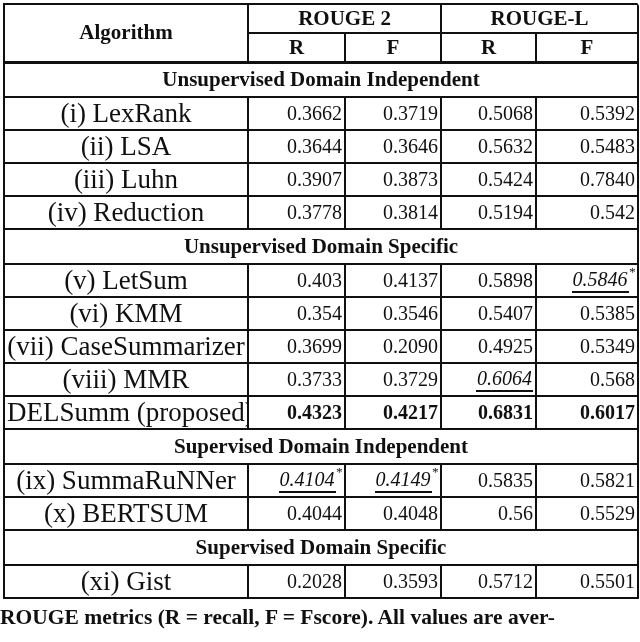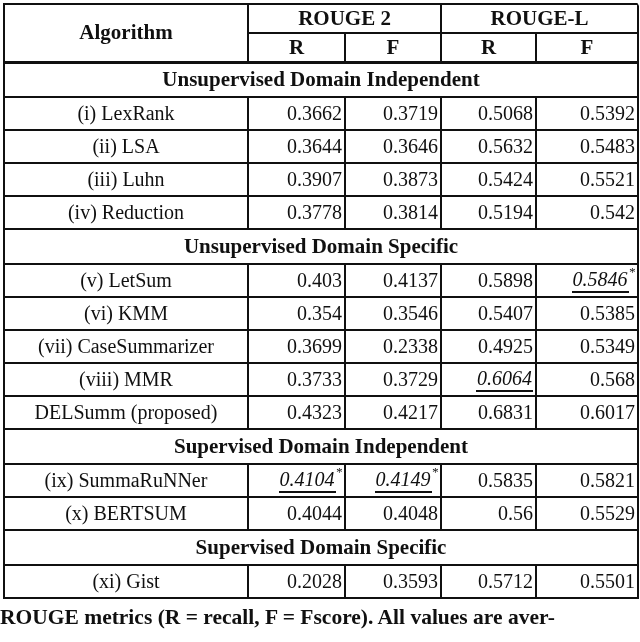--- a/index.html
+++ b/index.html
@@ -38,24 +38,24 @@
   thead tr { height: 29px; }
   thead th { font-size: 21px; font-weight: bold; }
   thead { border-bottom: 3px solid #101010; }
 
   tr.section-row { height: 35px; }
   td.section {
     font-size: 21px;
     font-weight: bold;
   }
   tr.data-row { height: 33px; }
-  td.alg { font-size: 20px; }
+  td.alg { font-size: 27px; }
   td.val { font-size: 20px; text-align: right; }
 
-  tr.best-row td.val { font-weight: normal; }
+  tr.best-row td.val { font-weight: bold; }
 
   .ul {
     display: inline-block;
     border-bottom: 2px solid #101010;
     padding: 0 1px 1px 1px;
     line-height: 22px;
   }
   .it { font-style: italic; }
   sup.star {
     font-size: 13px;
@@ -118,21 +118,21 @@
         <td class="val">0.3644</td>
         <td class="val">0.3646</td>
         <td class="val">0.5632</td>
         <td class="val">0.5483</td>
       </tr>
       <tr class="data-row">
         <td class="alg">(iii) Luhn</td>
         <td class="val">0.3907</td>
         <td class="val">0.3873</td>
         <td class="val">0.5424</td>
-        <td class="val">0.5521</td>
+        <td class="val">0.7840</td>
       </tr>
       <tr class="data-row">
         <td class="alg">(iv) Reduction</td>
         <td class="val">0.3778</td>
         <td class="val">0.3814</td>
         <td class="val">0.5194</td>
         <td class="val">0.542</td>
       </tr>
 
       <tr class="section-row">
@@ -148,21 +148,21 @@
       <tr class="data-row">
         <td class="alg">(vi) KMM</td>
         <td class="val">0.354</td>
         <td class="val">0.3546</td>
         <td class="val">0.5407</td>
         <td class="val">0.5385</td>
       </tr>
       <tr class="data-row">
         <td class="alg">(vii) CaseSummarizer</td>
         <td class="val">0.3699</td>
-        <td class="val">0.2338</td>
+        <td class="val">0.2090</td>
         <td class="val">0.4925</td>
         <td class="val">0.5349</td>
       </tr>
       <tr class="data-row">
         <td class="alg">(viii) MMR</td>
         <td class="val">0.3733</td>
         <td class="val">0.3729</td>
         <td class="val"><span class="ul"><span class="it">0.6064</span></span></td>
         <td class="val">0.568</td>
       </tr>

